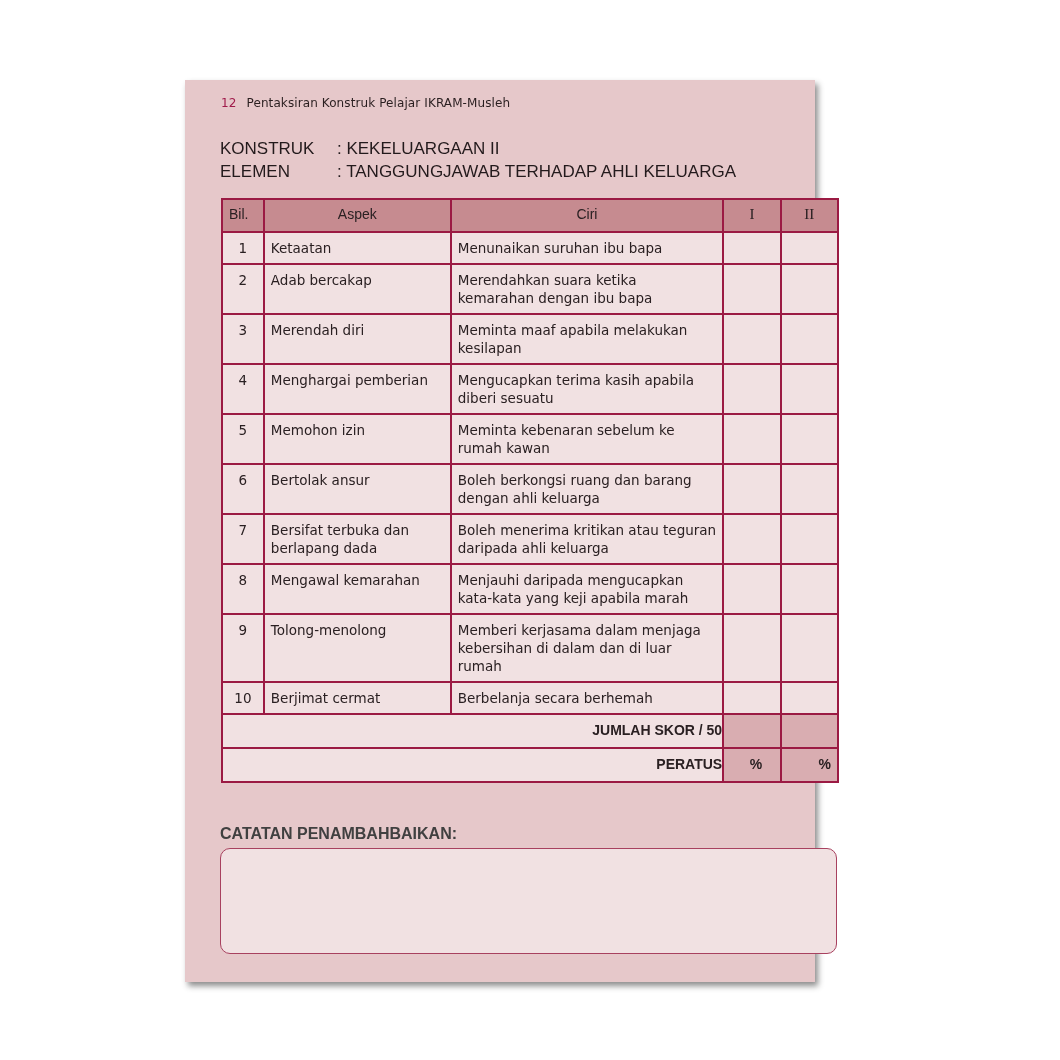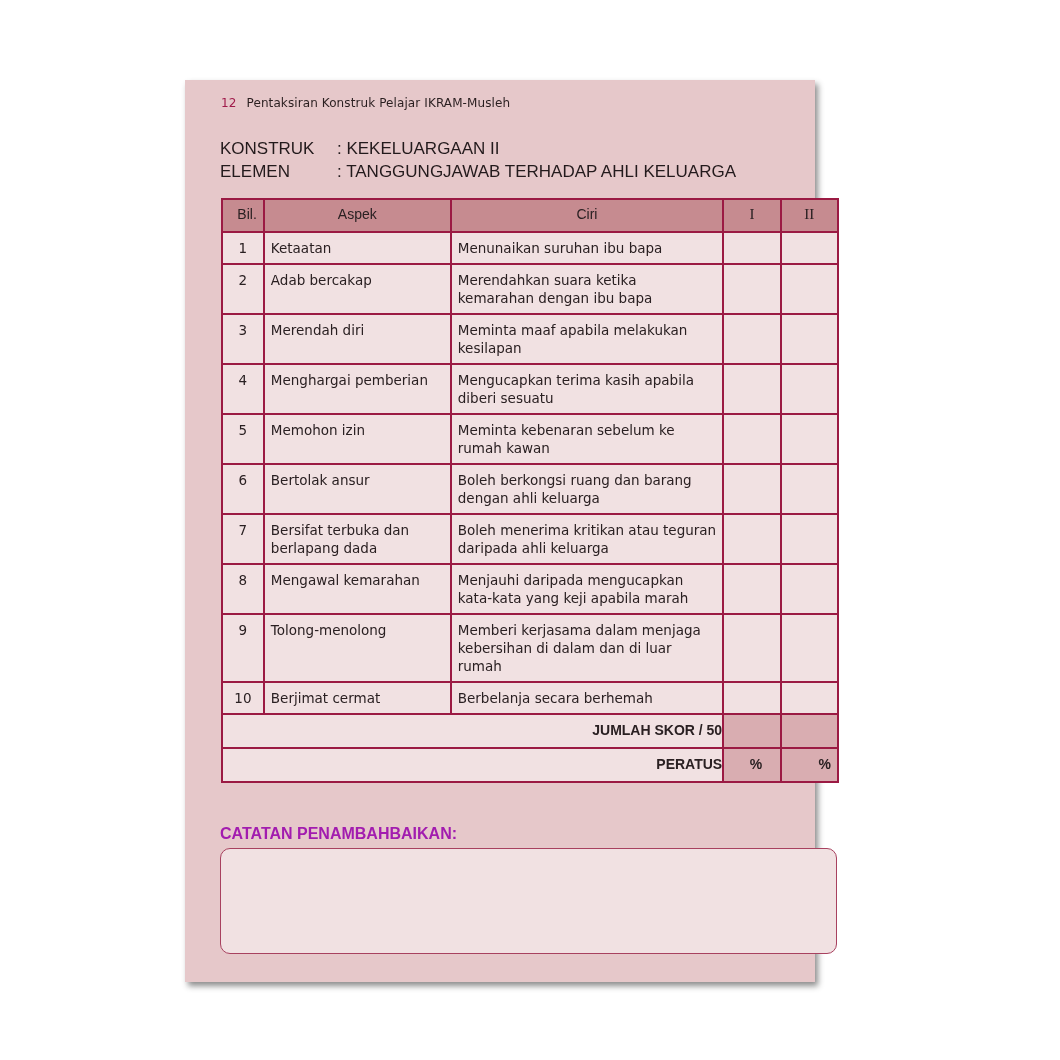--- a/index.html
+++ b/index.html
@@ -85,21 +85,21 @@
     font-weight: bold;
     font-size: 14px;
   }
   table.rubric td.sum-cell.c1 { text-align: center; padding-left: 14px; }
   .notes-title {
     position: absolute;
     left: 35px; top: 745px;
     font-family: "Liberation Sans", sans-serif;
     font-weight: bold;
     font-size: 16px;
-    color: #a21caf;
+    color: #404040;
   }
   .notes-box {
     position: absolute;
     left: 35px; top: 768px;
     width: 617px; height: 106px;
     background: #f1e1e2;
     border: 1px solid #a8415f;
     border-radius: 10px;
     box-sizing: border-box;
   }
@@ -115,21 +115,21 @@
   <div class="heading h2">
     <span class="lbl">ELEMEN</span><span>: TANGGUNGJAWAB TERHADAP AHLI KELUARGA</span>
   </div>
   <div class="heading h1">
     <span class="lbl">KONSTRUK</span><span>: KEKELUARGAAN II</span>
   </div>
 
   <table class="rubric">
     <thead>
       <tr>
-        <th style="text-align:right">Bil.</th>
+        <th style="text-align:left">Bil.</th>
         <th>Aspek</th>
         <th>Ciri</th>
         <th class="roman">I</th>
         <th class="roman">II</th>
       </tr>
     </thead>
     <tbody id="rubric-body">
       <tr>
         <td class="num">1</td>
         <td class="aspek">Ketaatan</td>

